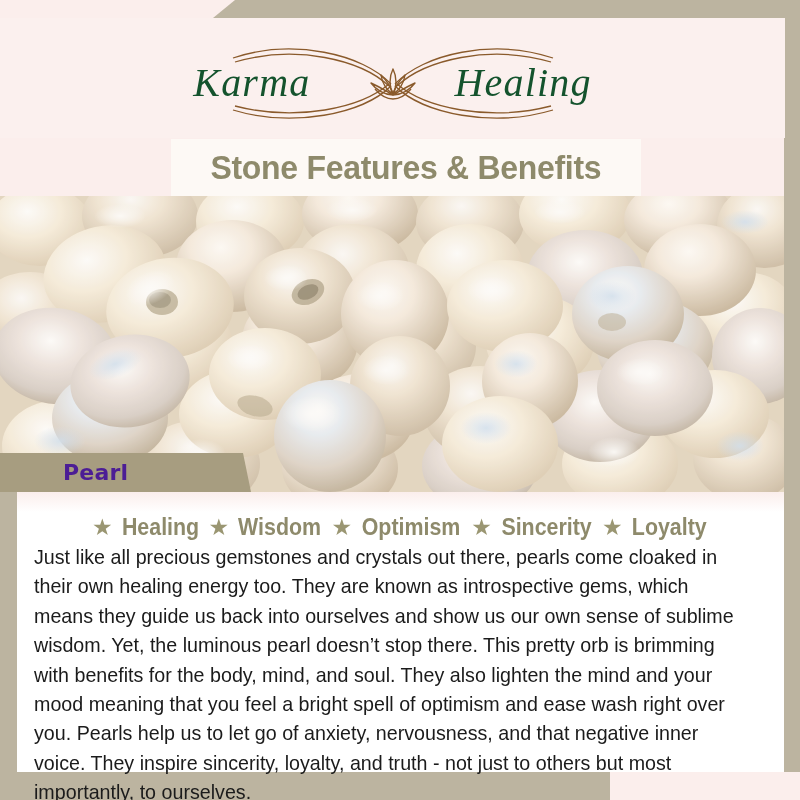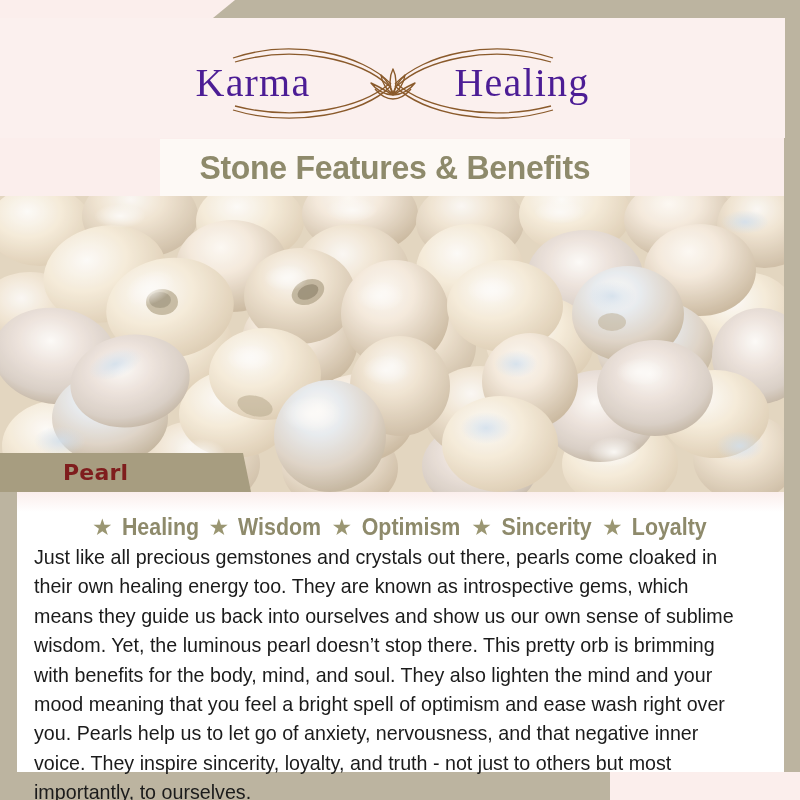--- a/index.html
+++ b/index.html
@@ -98,40 +98,41 @@
     top: 0;
     left: 0;
     width: 440px;
     height: 86px;
     pointer-events: none;
   }
   .logo-word {
     font-family: "Liberation Serif", serif;
     font-size: 40px;
     letter-spacing: 1.2px;
-    color: #4c1d95;
+    color: #14532d;
     line-height: 1;
     position: relative;
     z-index: 2;
+    font-style: italic;
   }
   .logo-word.left  { margin-right: 72px; }
   .logo-word.right { margin-left: 72px; }
   .logo-lotus {
     position: absolute;
     left: 50%;
     top: 50%;
     transform: translate(-50%, -50%);
     z-index: 3;
   }
 
   
   .title-band {
     position: absolute;
     top: 139px;
-    left: 160px;
+    left: 171px;
     width: 470px;
     height: 57px;
     background: #fdf9f5;
     display: flex;
     align-items: center;
     justify-content: center;
   }
   .title-text {
     font-family: "Liberation Sans Narrow", "Liberation Sans", sans-serif;
     font-weight: bold;
@@ -160,21 +161,21 @@
     top: 453px;
     width: 251px;
     height: 39px;
     background: #a79d80;
     clip-path: polygon(0 0, 243px 0, 100% 100%, 0 100%);
     display: flex;
     align-items: center;
     z-index: 5;
   }
   .photo-caption span {
-    color: #7f1d1d;
+    color: #4c1d95;
     font-family: "DejaVu Sans", sans-serif;
     font-weight: bold;
     font-size: 22px;
     letter-spacing: 0.2px;
     margin-left: 63px;
   }
 
   
   .content {
     position: absolute;

